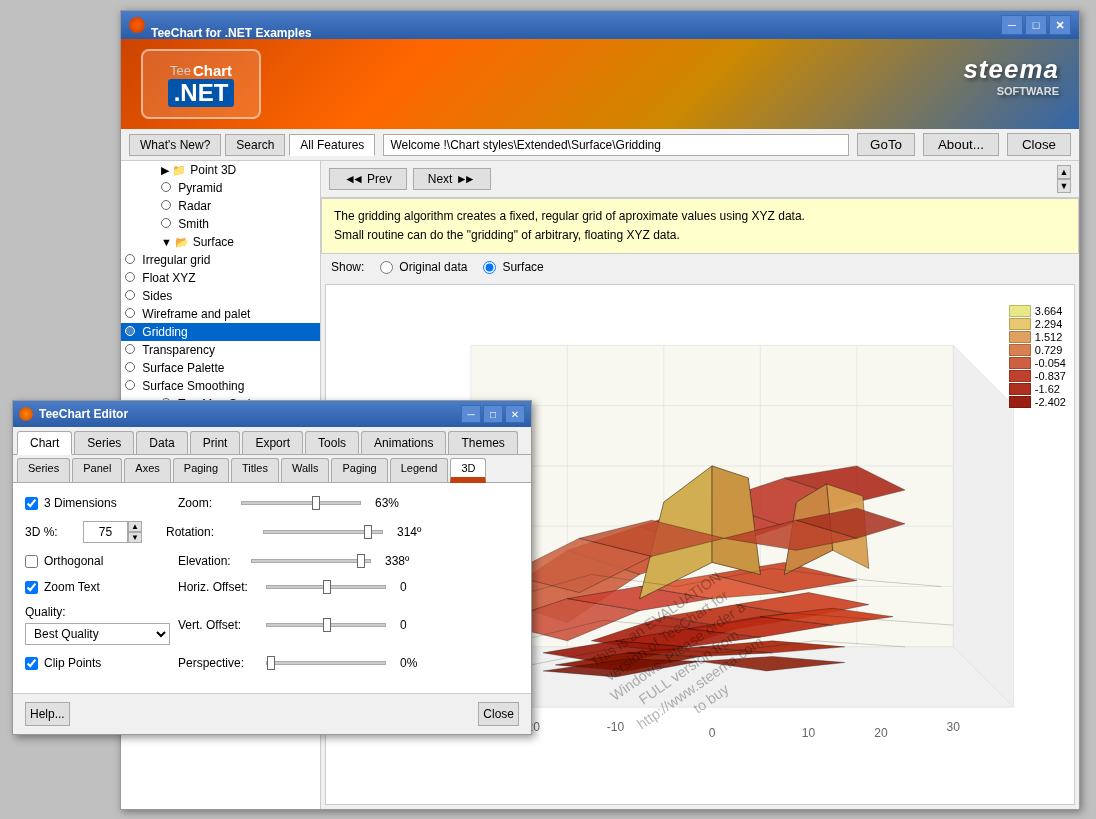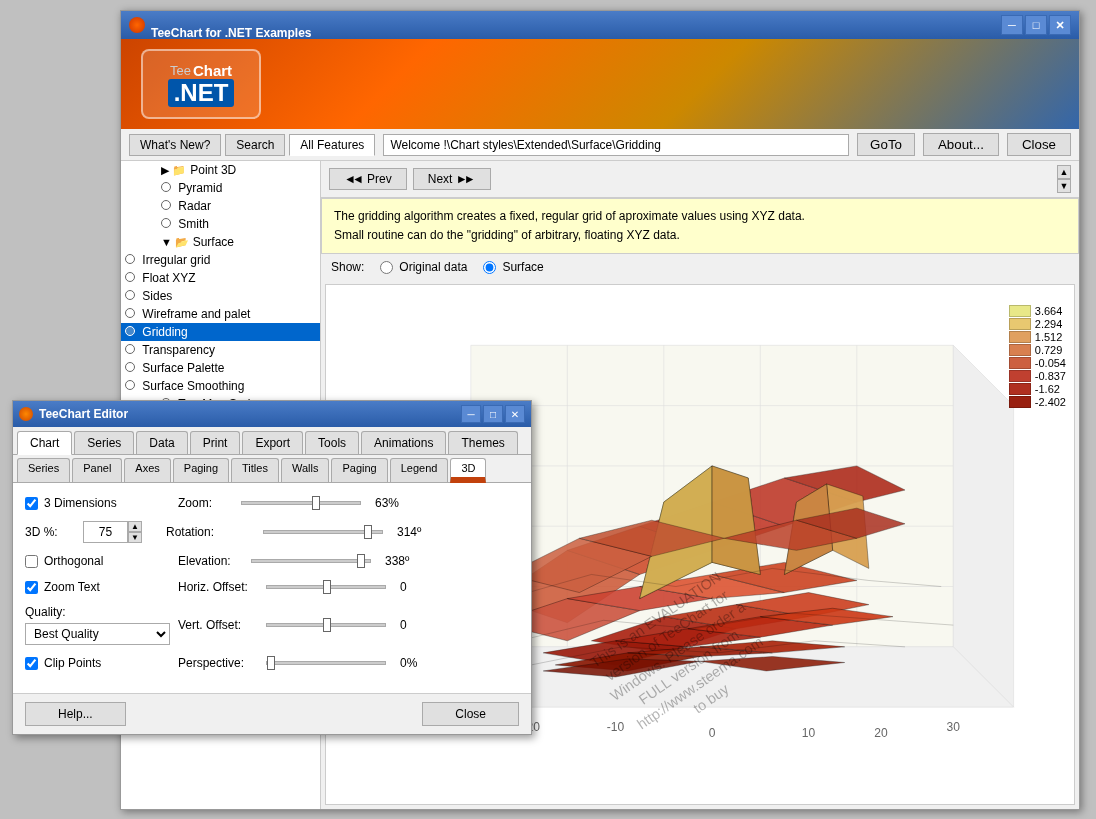--- a/index.html
+++ b/index.html
@@ -355,21 +355,21 @@
 
     
     .editor-footer {
       display: flex;
       justify-content: space-between;
       padding: 8px 12px;
       background: #f0f0f0;
       border-top: 1px solid #ccc;
     }
     .footer-btn {
-      padding: 4px 32px;
+      padding: 4px 4px;
       background: #e0e0e0;
       border: 1px solid #aaa;
       cursor: pointer;
       font-size: 12px;
     }
 
     
     .chart-svg { width: 100%; height: 100%; }
 
     
@@ -399,20 +399,24 @@
     </div>
   </div>
 
   <div class="header-banner">
     <div class="banner-logo">
       <div style="display:flex;align-items:center;gap:2px;">
         <span style="font-size:13px;color:#ccc;">Tee</span>
         <span style="font-size:15px;font-weight:bold;color:white;">Chart</span>
       </div>
       <div style="font-size:24px;font-weight:bold;color:white;background:#0055aa;padding:0 6px;border-radius:3px;">.NET</div>
+    </div>
+    <div class="banner-steema">
+      <div style="font-size:26px;font-style:italic;letter-spacing:1px;">steema</div>
+      <div class="banner-steema-sub">SOFTWARE</div>
     </div>
   </div>
 
   <div class="toolbar">
     <button class="toolbar-btn">What's New?</button>
     <button class="toolbar-btn">Search</button>
     <button class="toolbar-btn active">All Features</button>
     <input class="toolbar-path" type="text" readonly="" value="Welcome !\Chart styles\Extended\Surface\Gridding" style="">
     <button class="goto-btn">GoTo</button>
     <button class="about-btn">About...</button>

